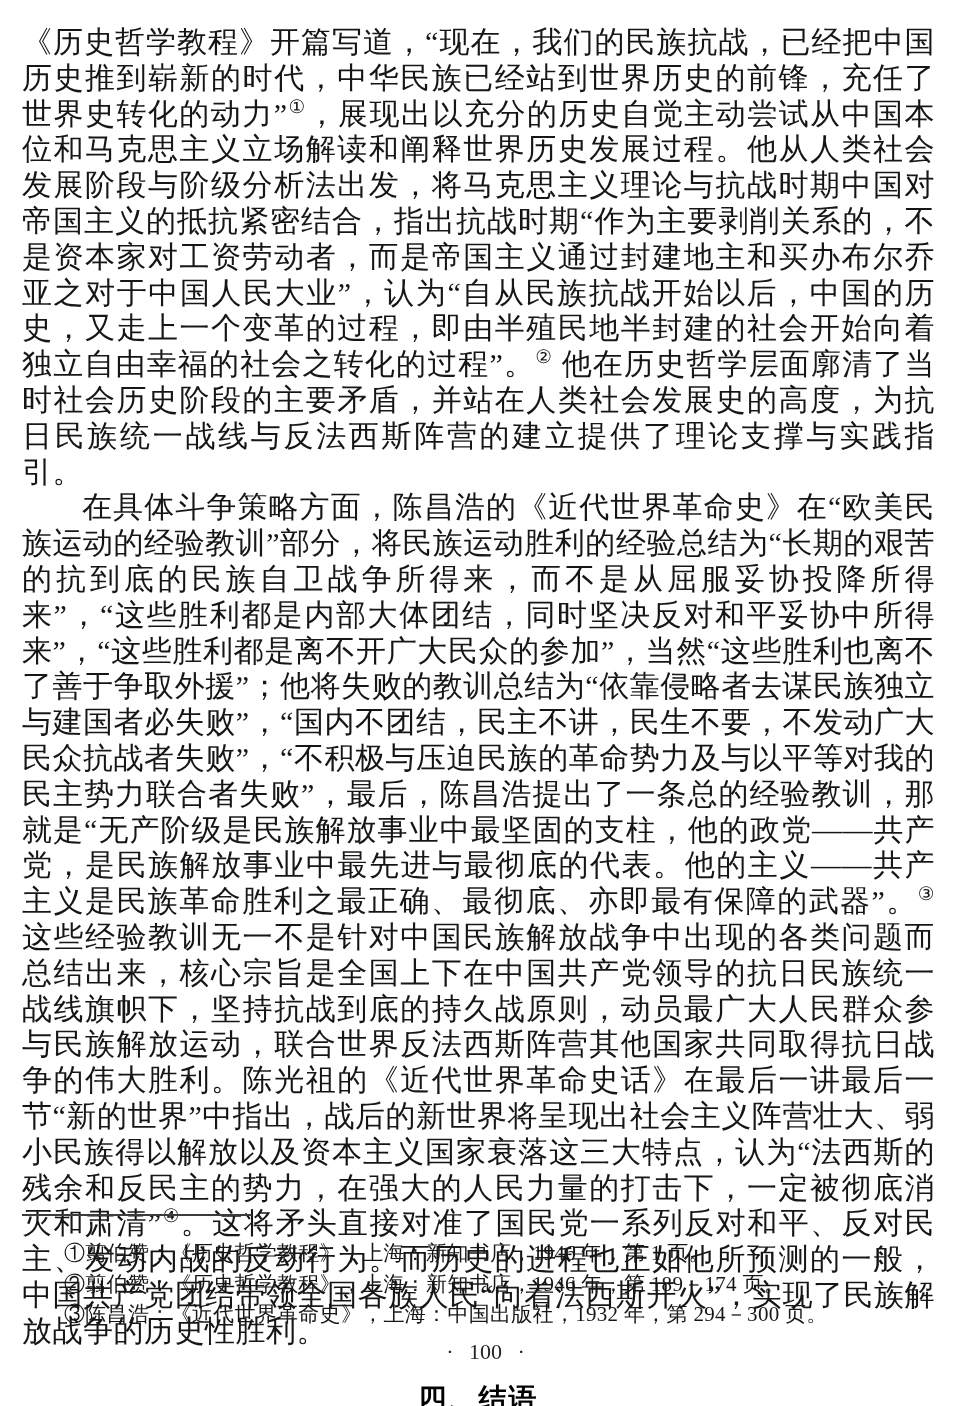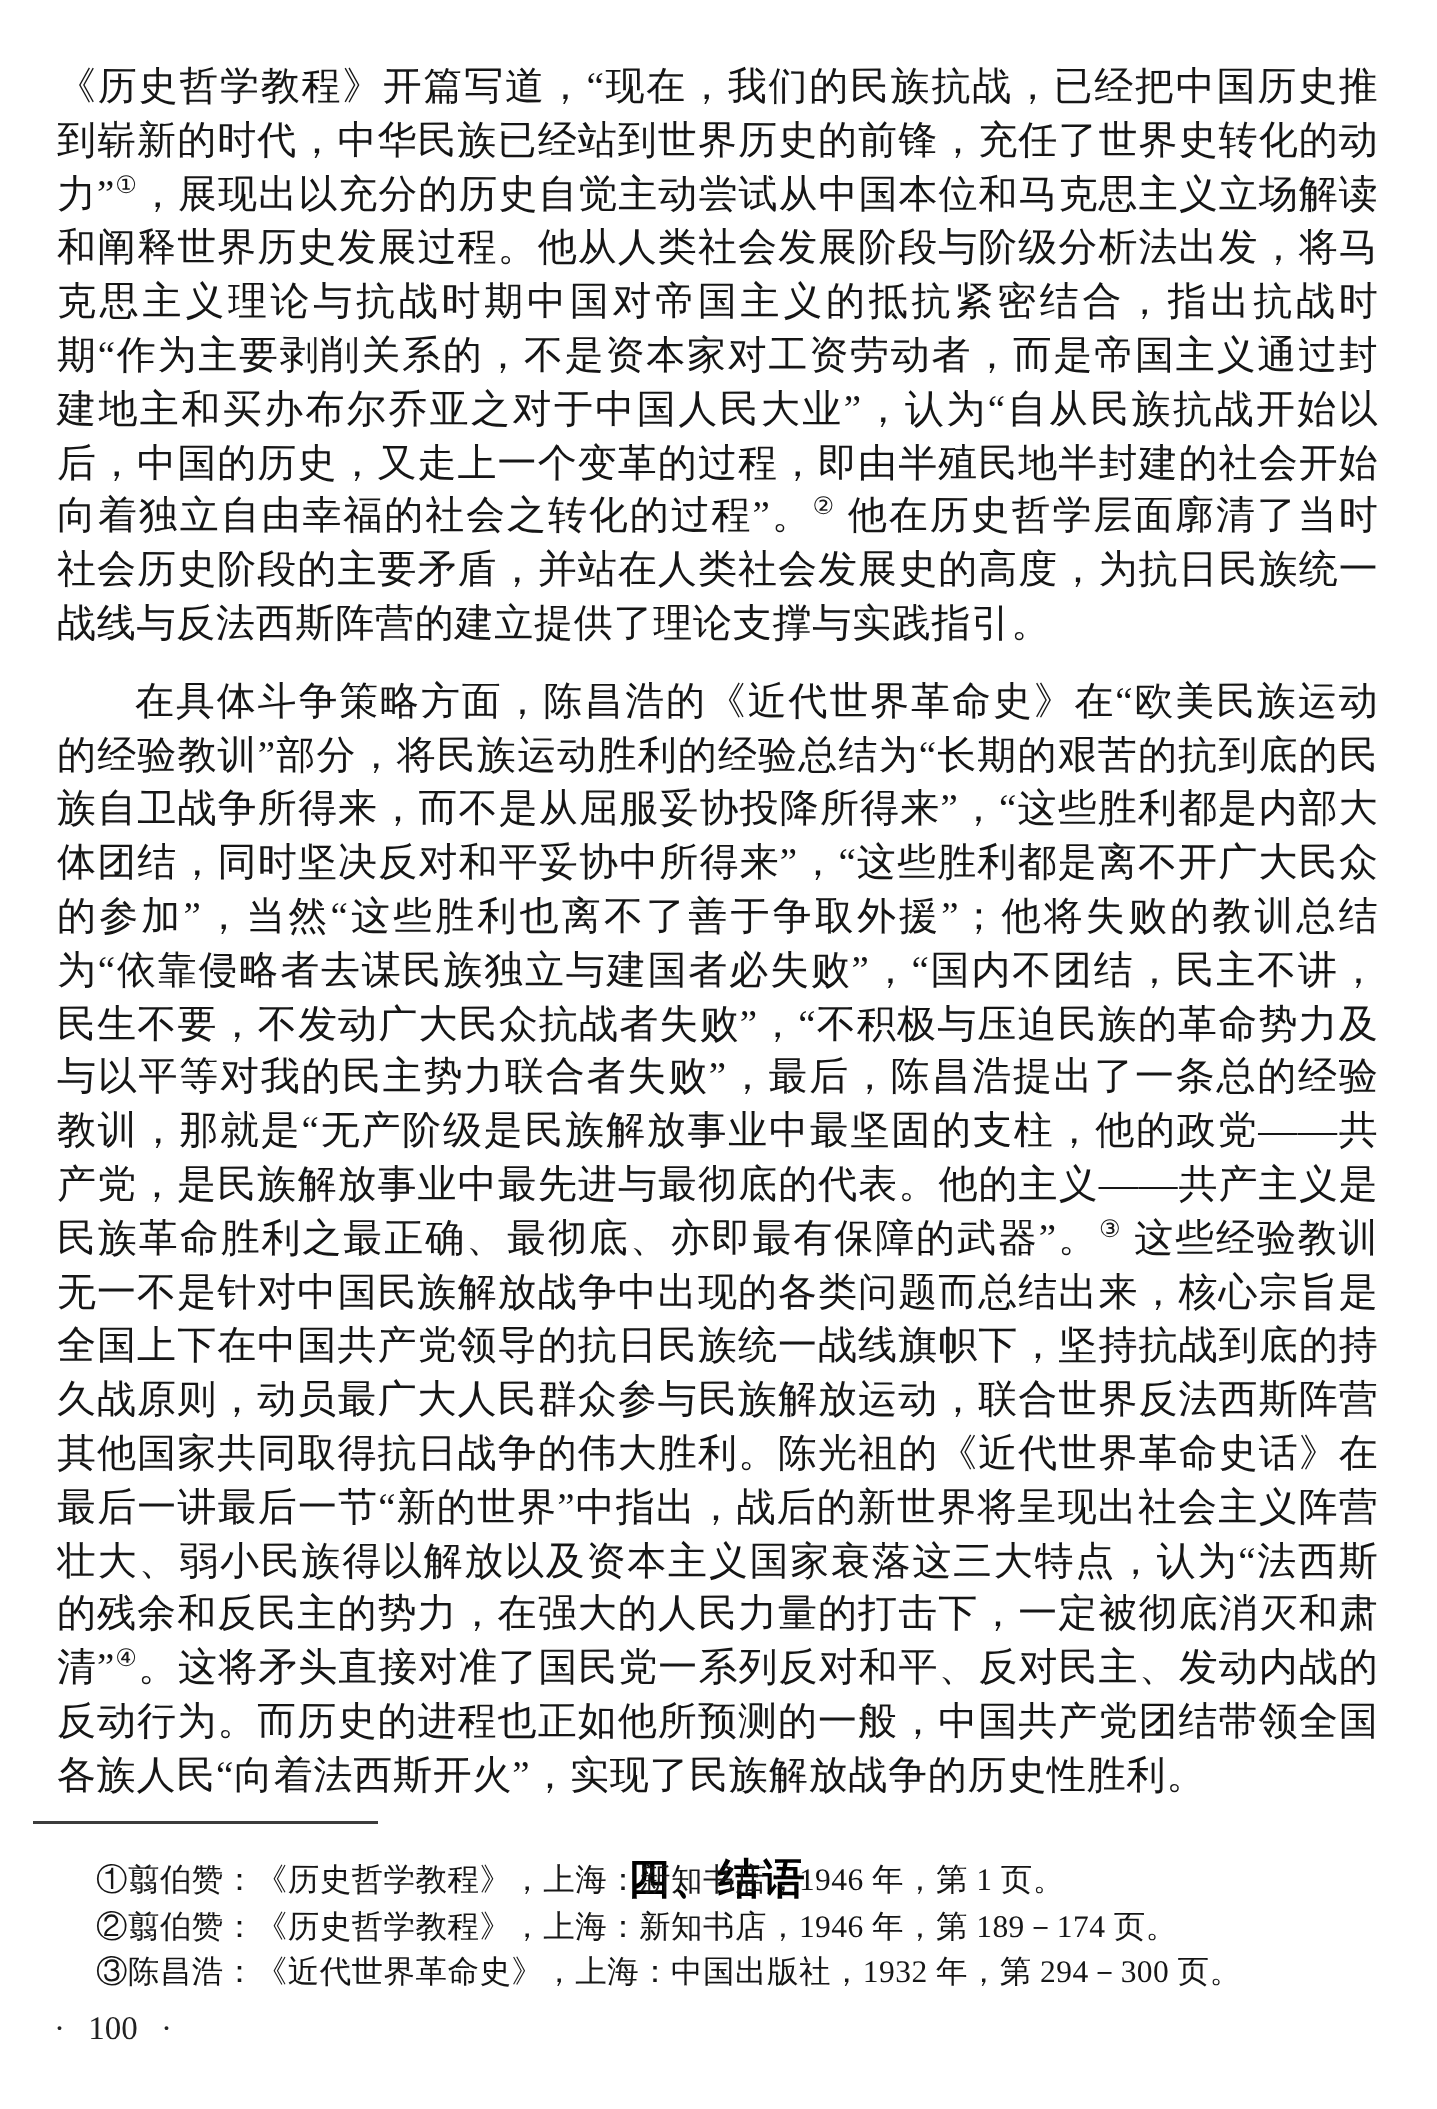--- a/index.html
+++ b/index.html
@@ -13,22 +13,22 @@
     font-family: "Liberation Serif", "DejaVu Serif", serif;
     overflow: hidden;
   }
   .article-body {
     position: absolute;
     top: 24px;
     left: 22px;
     right: 23px;
   }
   .para {
-    margin: 16px;
-    font-size: 26px;
+    margin: 0;
+    font-size: 30px;
     line-height: 35.8px;
     text-align: justify;
     text-justify: inter-ideograph;
     letter-spacing: 0.5px;
     font-family: Liberation Serif, serif;
   }
   .para.indent { text-indent: 2em; }
   sup.fn-ref {
     font-size: 0.62em;
     vertical-align: super;
@@ -62,20 +62,21 @@
     text-indent: 2em;
     text-align: left;
     letter-spacing: 0.3px;
   }
   .page-number {
     margin-top: 9px;
     margin-left: 14px;
     font-size: 22px;
     word-spacing: 10px;
     color: #222222;
+    text-align: center;
   }
 </style>
 </head>
 <body>
 
 <div class="page">
 
   <div class="article-body">
     <div id="body-paragraphs">
         <p class="para">《历史哲学教程》开篇写道，“现在，我们的民族抗战，已经把中国历史推到崭新的时代，中华民族已经站到世界历史的前锋，充任了世界史转化的动力”<sup class="fn-ref">①</sup>，展现出以充分的历史自觉主动尝试从中国本位和马克思主义立场解读和阐释世界历史发展过程。他从人类社会发展阶段与阶级分析法出发，将马克思主义理论与抗战时期中国对帝国主义的抵抗紧密结合，指出抗战时期“作为主要剥削关系的，不是资本家对工资劳动者，而是帝国主义通过封建地主和买办布尔乔亚之对于中国人民大业”，认为“自从民族抗战开始以后，中国的历史，又走上一个变革的过程，即由半殖民地半封建的社会开始向着独立自由幸福的社会之转化的过程”。<sup class="fn-ref">②</sup> 他在历史哲学层面廓清了当时社会历史阶段的主要矛盾，并站在人类社会发展史的高度，为抗日民族统一战线与反法西斯阵营的建立提供了理论支撑与实践指引。</p>

